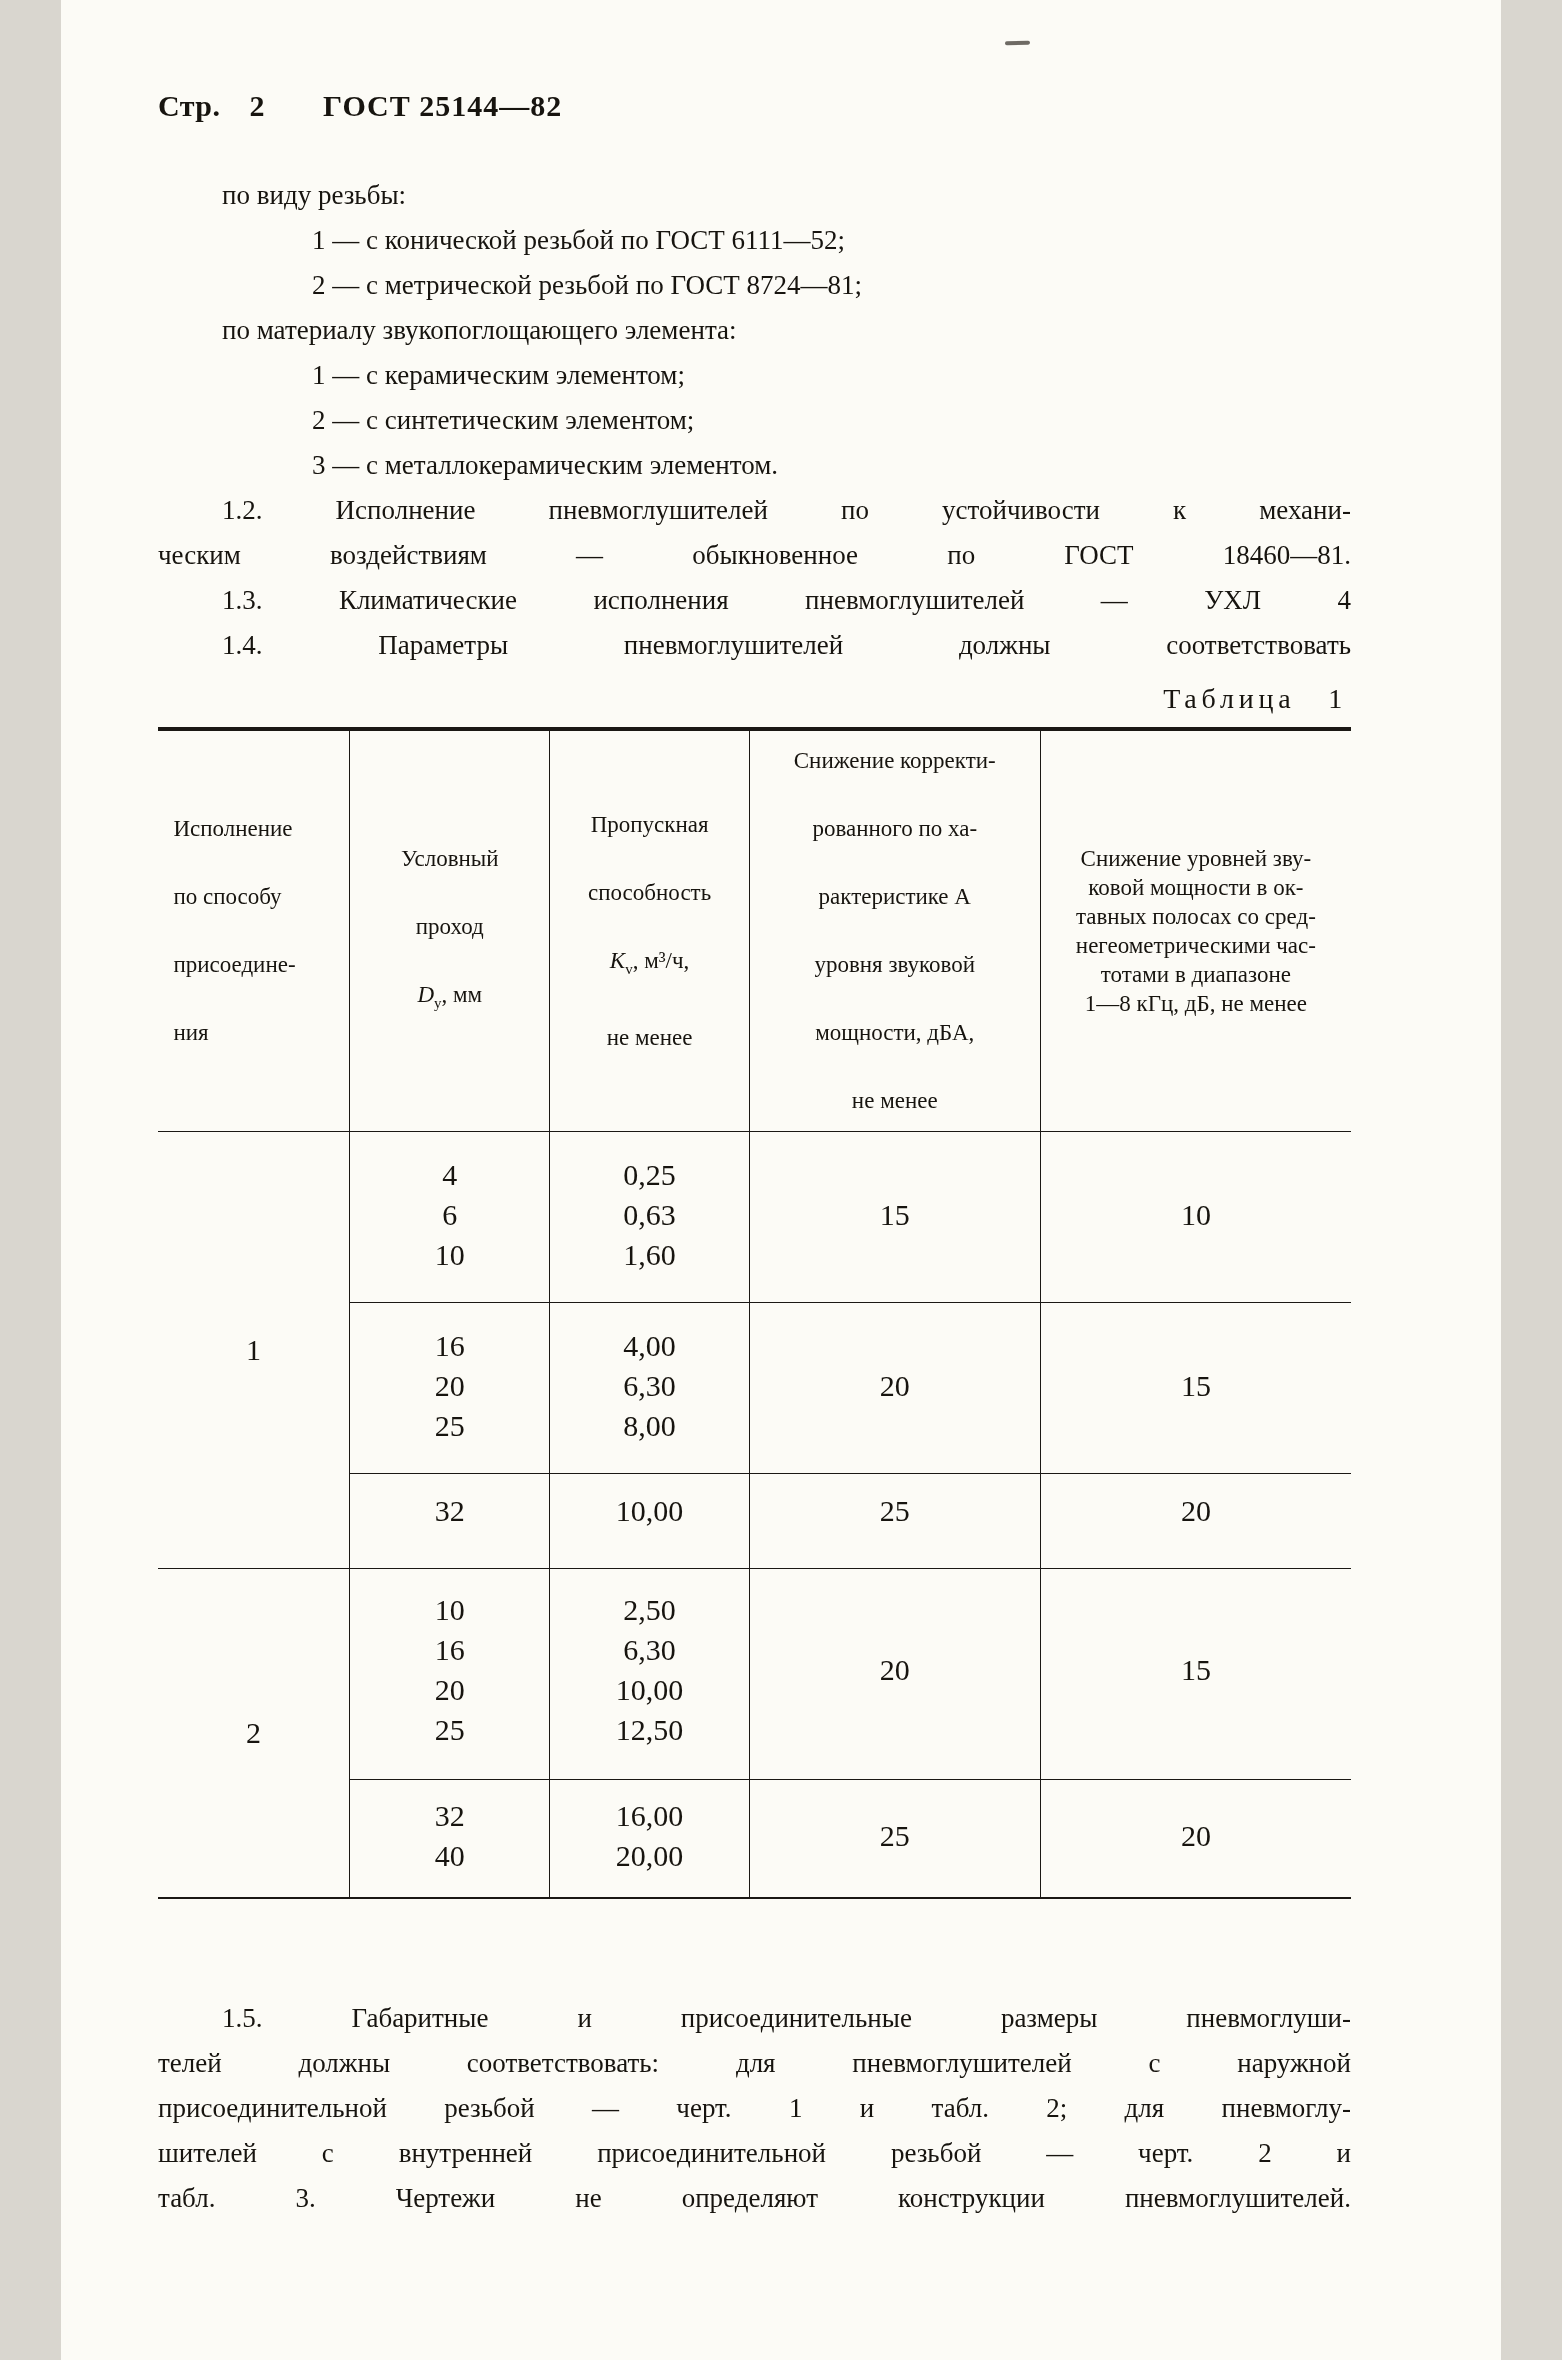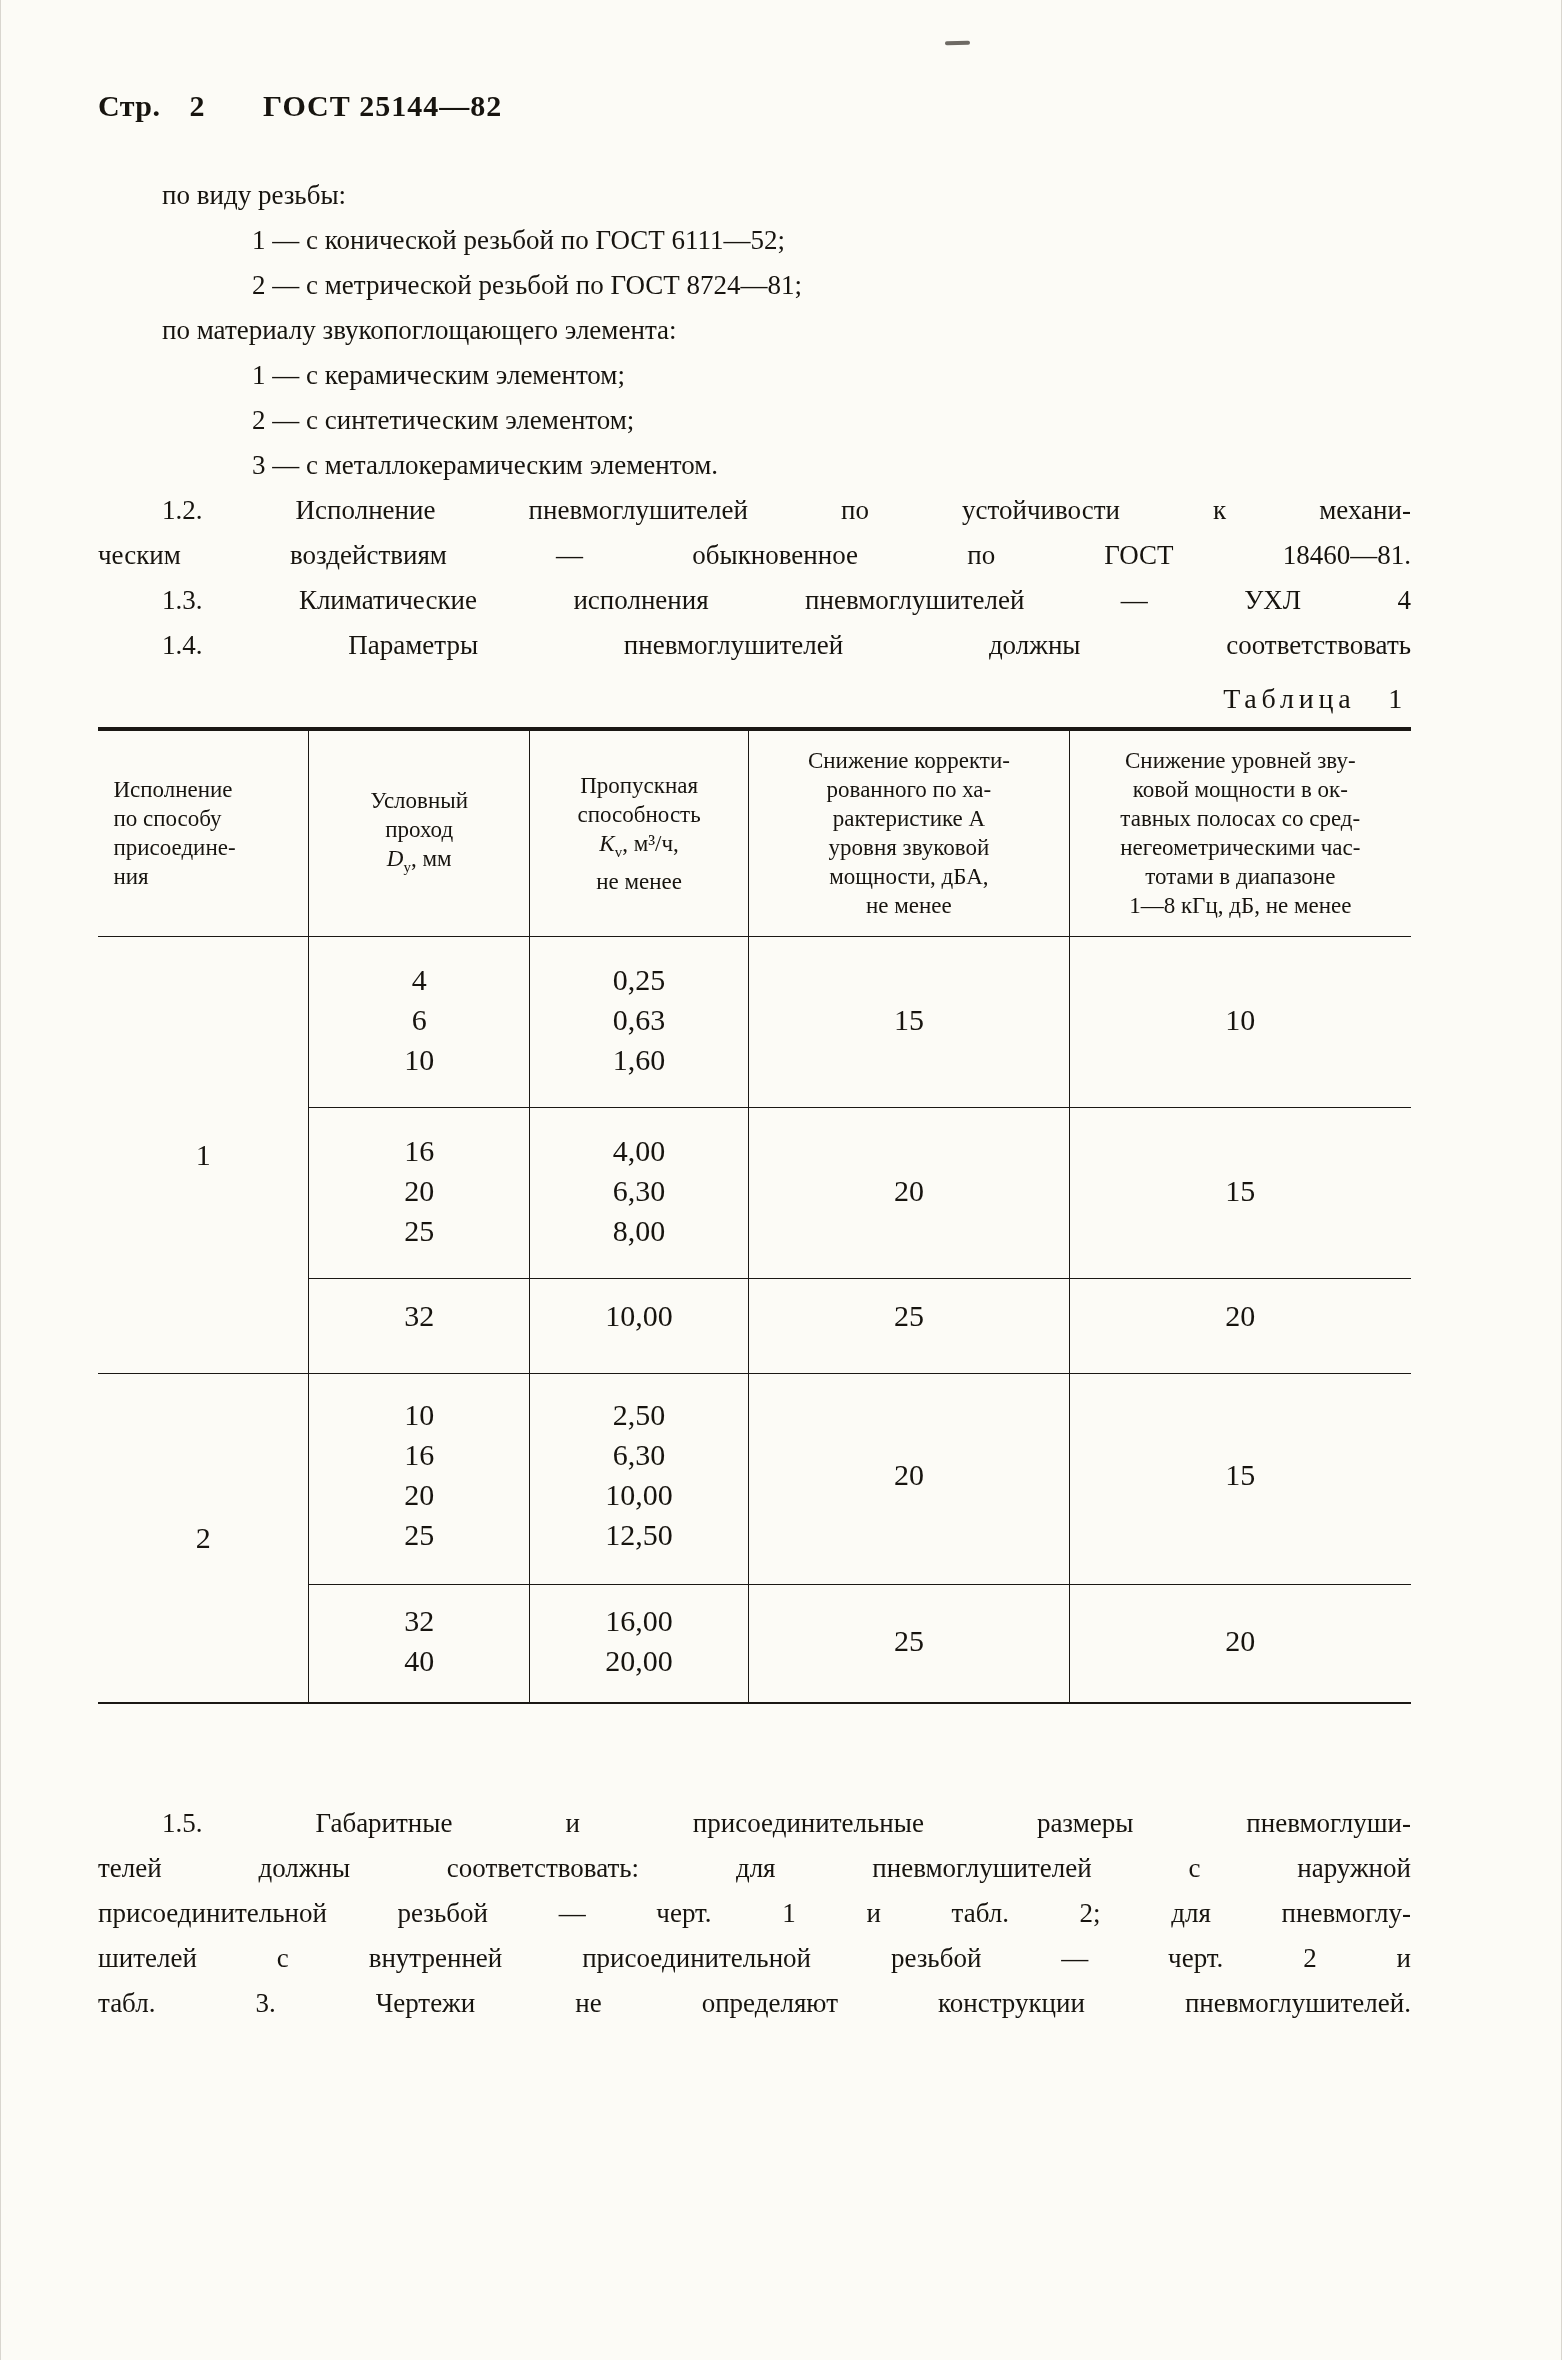--- a/index.html
+++ b/index.html
@@ -1,18 +1,18 @@
 <!DOCTYPE html>
 <html><head>
 <meta charset="utf-8">
 <style>
   * { margin:0; padding:0; box-sizing:border-box; }
   html, body { background:#d9d6cf; }
   .page {
-    width:1560px; height:2361px;
+    width:1440px; height:2361px;
     background:#fcfbf6;
     color:#17140f;
     font-family:"Liberation Serif", serif;
     position:relative;
     padding:89px 150px 0 97px;
     overflow:hidden;
     margin:0 auto;
   }
   
   .artifact {
@@ -43,21 +43,21 @@
   }
   .th {
     font-size:23px; line-height:29px; text-align:center;
     padding:15.4px 7.7px;
     border-bottom:1.9px solid #1b1814;
     display:flex; flex-direction:column; justify-content:center;
   }
   .th.th-left { text-align:left; padding-left:15.4px; }
   .th i { font-style:italic; }
   .th sub { font-size:.65em; }
-  .vline { border-right:1.9px solid #1b1814; }
+  .vline { border-right:1.9px solid #1b1814;gap:39px; }
   .rsep { border-top:1.9px solid #1b1814; }
   .td { font-size:30px; }
   .nums { text-align:center; line-height:40px; }
   .mid { display:flex; align-items:center; justify-content:center; }
   .exec { display:flex; align-items:center; justify-content:center; }
 
   .closing-text { margin-top:97px; }
 </style>
 </head>
 <body>

